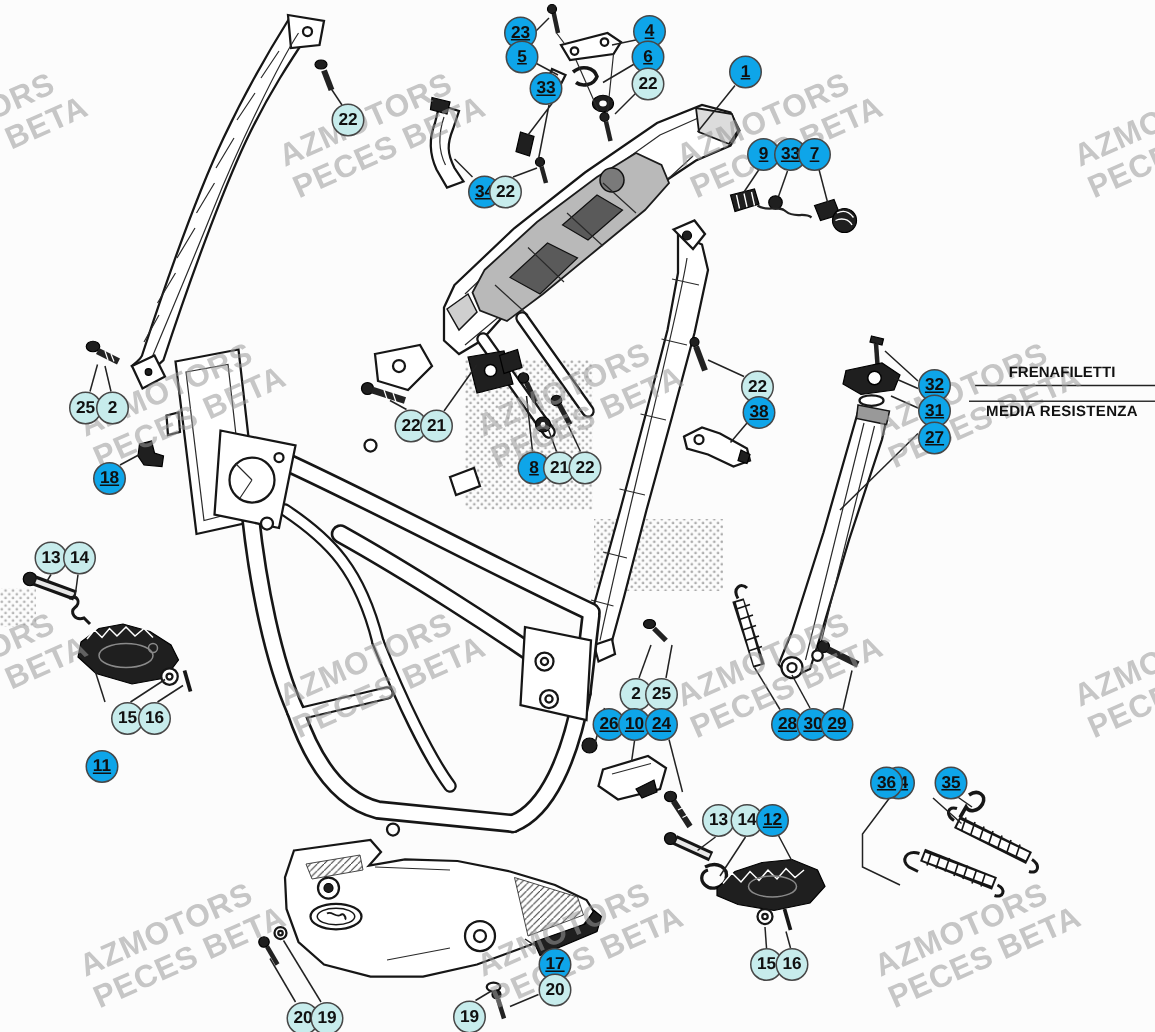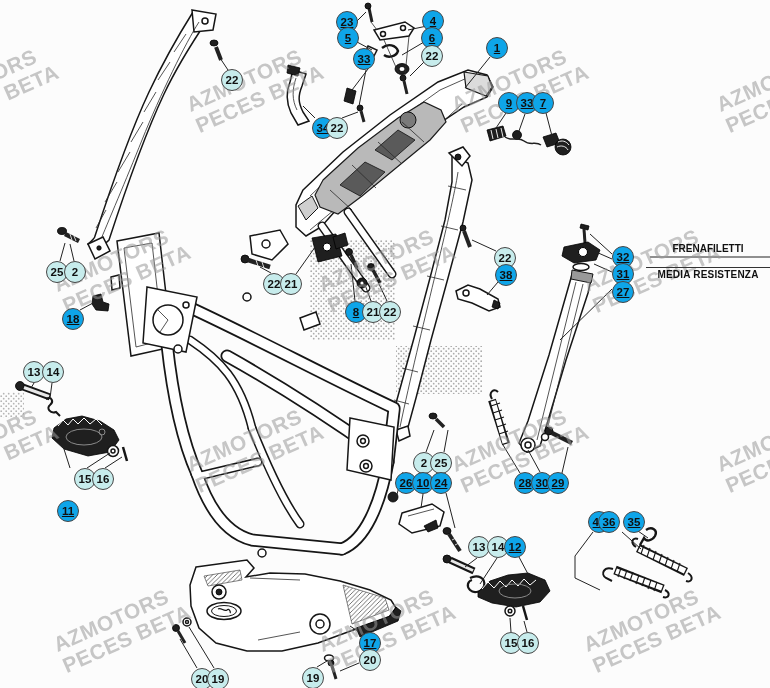--- a/index.html
+++ b/index.html
@@ -449,21 +449,21 @@
       <div class="callout co-cyan" style="left: 92px; top: 468px;">16</div>
       <div class="callout co-cyan" style="left: 413px; top: 452px;">2</div>
       <div class="callout co-cyan" style="left: 430px; top: 452px;">25</div>
       <div class="callout co-yellow" style="left: 395px; top: 472px;">26</div>
       <div class="callout co-yellow" style="left: 412px; top: 472px;">10</div>
       <div class="callout co-yellow" style="left: 430px; top: 472px;">24</div>
       <div class="callout co-yellow" style="left: 514px; top: 472px;">28</div>
       <div class="callout co-yellow" style="left: 531px; top: 472px; text-align: right;">30</div>
       <div class="callout co-yellow" style="left: 547px; top: 472px;">29</div>
       <div class="callout co-yellow" style="left: 588px; top: 511px;">44</div>
-      <div class="callout co-yellow" style="left: 598px; top: 511px;">36</div>
+      <div class="callout co-yellow" style="left: 580px; top: 511px;">36</div>
       <div class="callout co-yellow" style="left: 623px; top: 511px;">35</div>
       <div class="callout co-cyan" style="left: 468px; top: 536px;">13</div>
       <div class="callout co-cyan" style="left: 487px; top: 536px;">14</div>
       <div class="callout co-yellow" style="left: 504px; top: 536px;">12</div>
       <div class="callout co-cyan" style="left: 500px; top: 632px;">15</div>
       <div class="callout co-cyan" style="left: 517px; top: 632px;">16</div>
       <div class="callout co-yellow" style="left: 359px; top: 632px;">17</div>
       <div class="callout co-cyan" style="left: 359px; top: 649px;">20</div>
       <div class="callout co-cyan" style="left: 191px; top: 668px;">20</div>
       <div class="callout co-cyan" style="left: 207px; top: 668px;">19</div>

